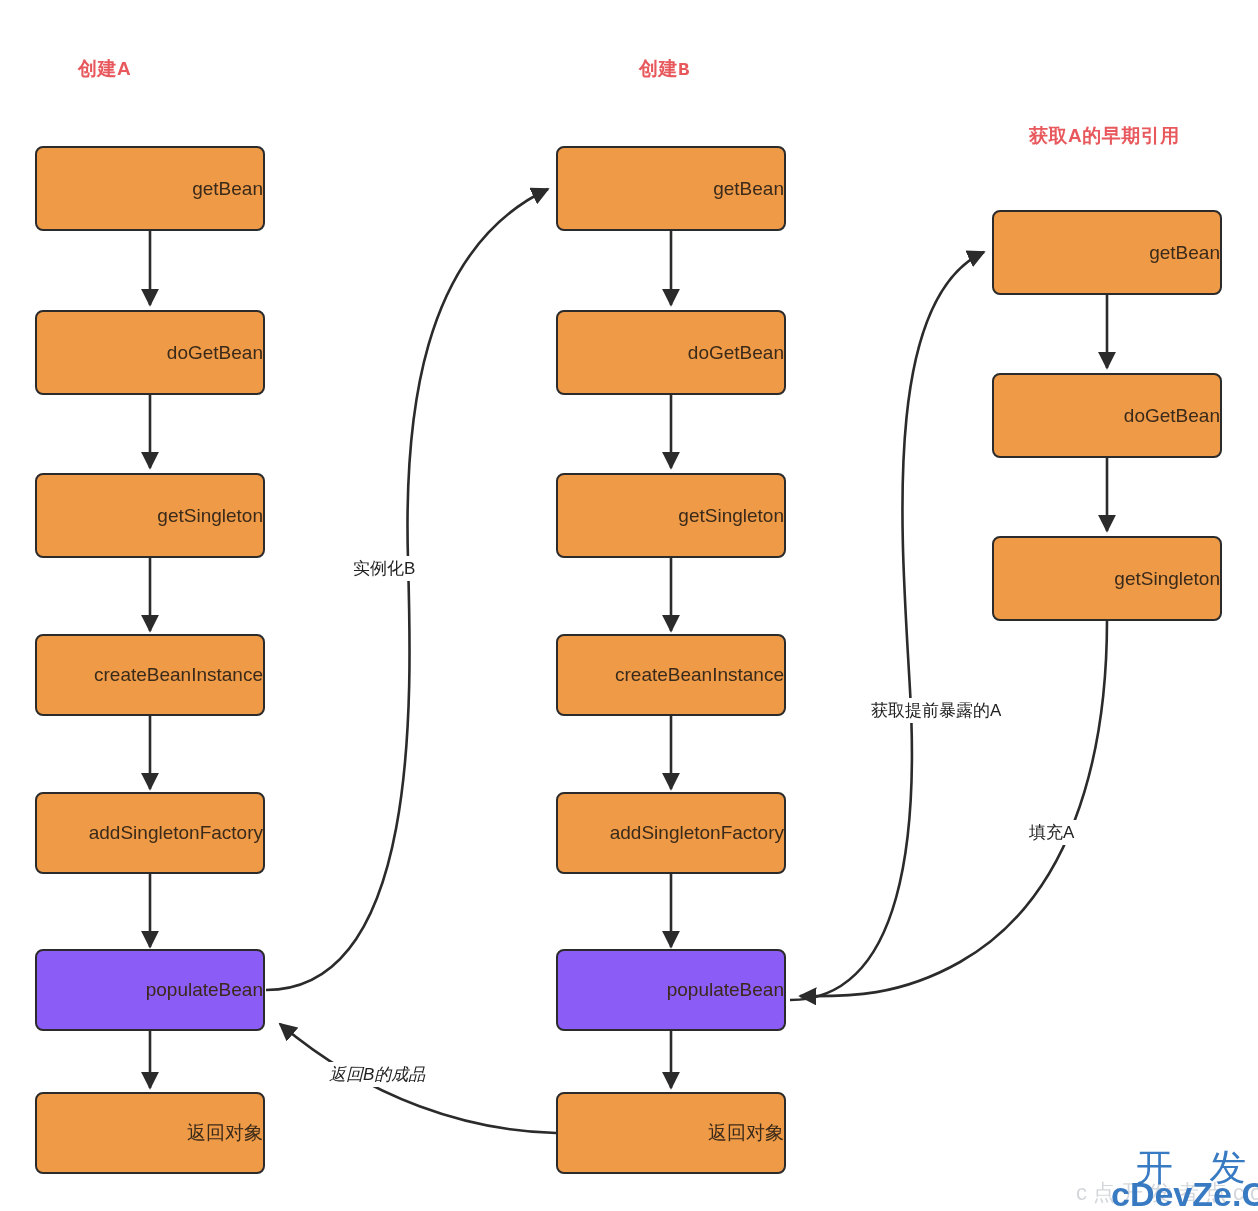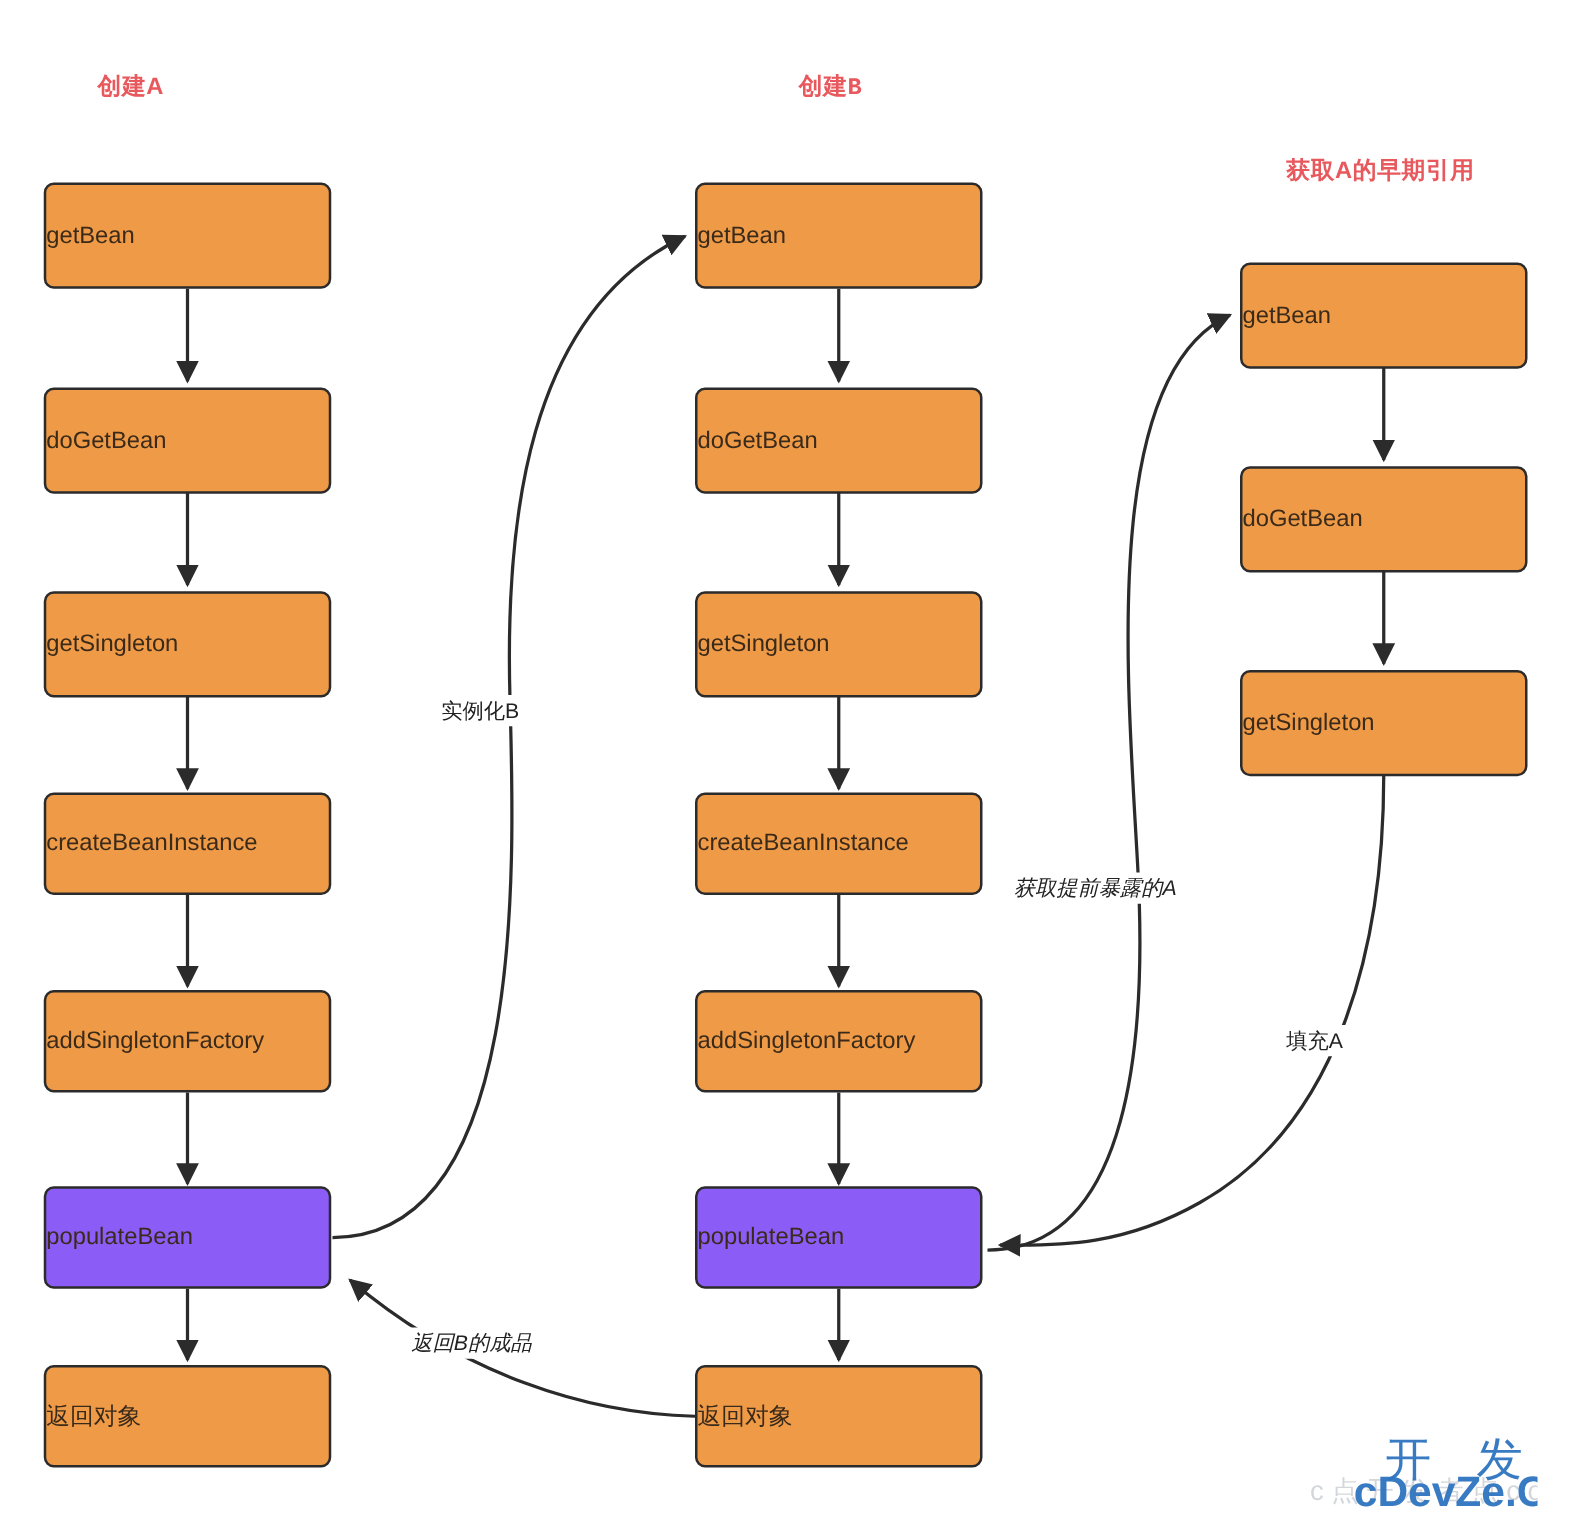--- a/index.html
+++ b/index.html
@@ -7,37 +7,38 @@
     padding: 0;
     background: #ffffff;
   }
   #canvas {
     position: relative;
     width: 1230px;
     height: 1211px;
     background: #ffffff;
     font-family: "Liberation Sans", "DejaVu Sans", sans-serif;
     overflow: hidden;
+    padding-left: 28px;
   }
   .col-title {
     position: absolute;
     font-size: 19px;
     font-weight: bold;
     color: #e8595e;
     white-space: nowrap;
     letter-spacing: 0.5px;
   }
   .node {
     position: absolute;
     box-sizing: border-box;
     border: 2.5px solid #2b2b2b;
     border-radius: 8px;
     display: flex;
     align-items: center;
-    justify-content: flex-start;
+    justify-content: flex-end;
     font-size: 19px;
     color: #3a2a1a;
     white-space: nowrap;
   }
   .node.orange { background: #ef9a47; }
   .node.red    { background: #8b5cf6; }
 
   svg.edges {
     position: absolute;
     left: 0; top: 0;
@@ -177,21 +178,21 @@
     <span>getBean</span>
   </div>
   <div class="node orange" style="left:992px; top:373px; width:230px; height:85px;">
     <span>doGetBean</span>
   </div>
   <div class="node orange" style="left:992px; top:536px; width:230px; height:85px;">
     <span>getSingleton</span>
   </div>
 
   <div class="edge-label" style="left:350px; top:556px;">实例化B</div>
-  <div class="edge-label" style="left:808px; top:698px;font-style:italic;">获取提前暴露的A</div>
+  <div class="edge-label" style="left:868px; top:698px;">获取提前暴露的A</div>
   <div class="edge-label" style="left:1026px; top:820px;text-align:center;">填充A</div>
   <div class="edge-label" style="left:326px; top:1062px;font-style:italic;">返回B的成品</div>
 
   <div class="watermark">
     <div class="wm-ghost" style="left:1048px; top:1178px;">c点开发者点com</div>
     <div class="wm-cn" style="left:1108px; top:1143px;">开 发 者</div>
     <div class="wm-en" style="left:1083px; top:1175px;">cDevZe.CoM</div>
   </div>
 
 </div>

